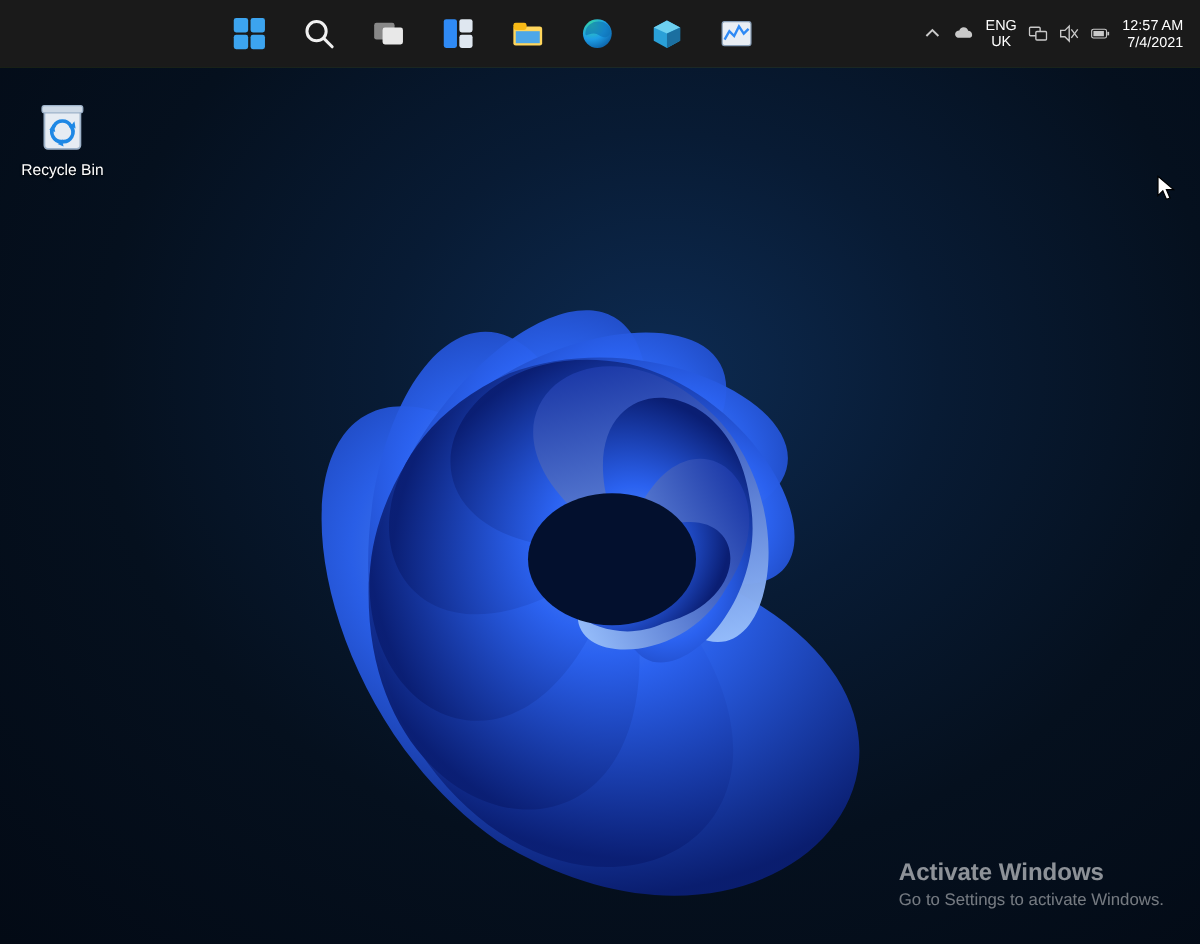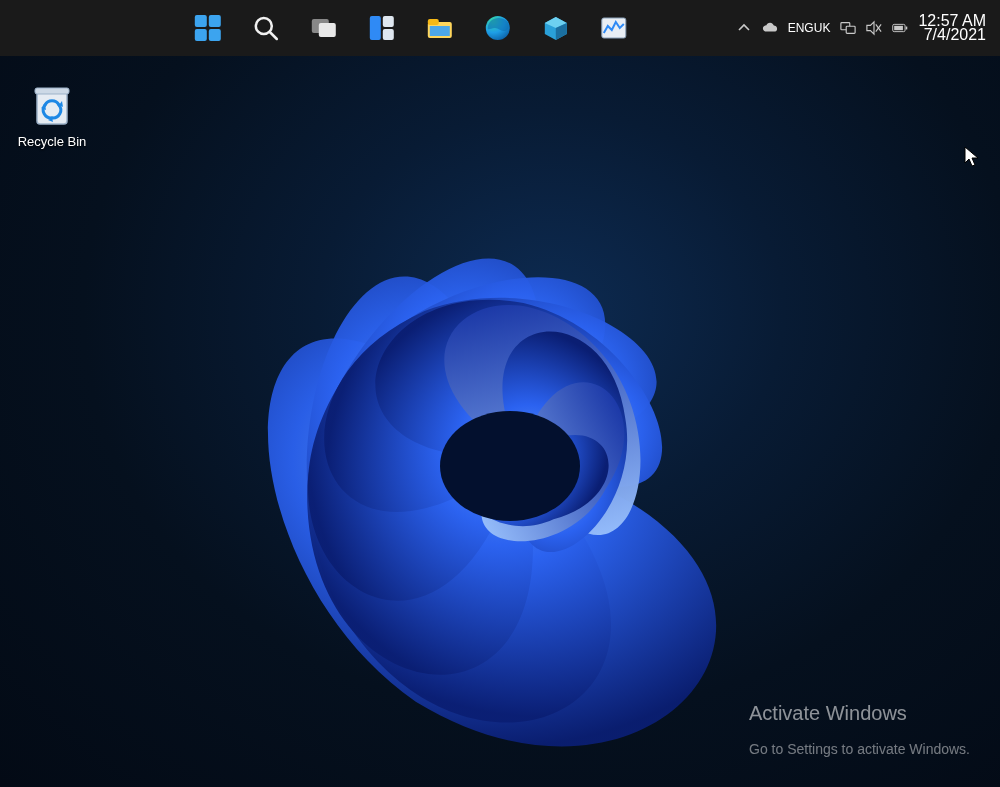--- a/index.html
+++ b/index.html
@@ -4,31 +4,31 @@
 <style>
   html,body{margin:0;padding:0;width:1000px;height:787px;overflow:hidden;font-family:"Segoe UI",Arial,sans-serif;background:#808000;}
   .screen{position:relative;width:1000px;height:787px;}
   
   .taskbar{position:absolute;top:0;left:0;right:0;height:56px;background:#1a1a1a;display:flex;align-items:center;color:#fff;}
   .taskbar-center{position:absolute;left:50%;transform:translateX(-70%);display:flex;align-items:center;gap:18px;}
   .tb-btn{width:40px;height:40px;border-radius:4px;display:flex;align-items:center;justify-content:center;cursor:pointer;}
   .tb-icon{width:28px;height:28px;display:block;}
   .taskbar-right{position:absolute;right:10px;top:0;height:56px;display:flex;align-items:center;gap:10px;font-size:12px;}
   .sys-icon{width:16px;height:16px;display:flex;align-items:center;justify-content:center;opacity:0.9;}
-  .lang{display:flex;flex-direction:row;align-items:center;line-height:13px;font-size:12px;}
-  .clock{display:flex;flex-direction:column;align-items:flex-end;line-height:14px;font-size:16px;padding-right:4px;}
+  .lang{display:flex;flex-direction:column;align-items:center;line-height:13px;font-size:12px;}
+  .clock{display:flex;flex-direction:column;align-items:flex-end;line-height:14px;font-size:12px;padding-right:4px;}
   
   .desktop{position:absolute;top:56px;left:0;right:0;bottom:0;background:radial-gradient(ellipse at 55% 35%, #0d2b52 0%, #081b34 30%, #05101e 60%, #030a15 100%);overflow:hidden;}
   .desktop svg.bloom{position:absolute;inset:0;width:100%;height:100%;}
   .desktop-icon{position:absolute;top:22px;left:10px;width:84px;text-align:center;color:#fff;font-size:13px;cursor:pointer;}
   .desktop-icon .bin{width:50px;height:50px;margin:0 auto 6px;position:relative;}
   .desktop-icon .label{text-shadow:0 1px 2px #000;}
   .watermark{position:absolute;right:30px;bottom:30px;text-align:left;color:rgba(255,255,255,0.45);}
-  .watermark .l1{font-size:20px;font-weight:400;color:rgba(255,255,255,0.55);}
-  .watermark .l2{font-size:14px;margin-top:16px;}
+  .watermark .l1{font-size:20px;font-weight:700;color:rgba(255,255,255,0.55);}
+  .watermark .l2{font-size:14px;margin-top:2px;}
   .cursor{position:absolute;top:90px;right:20px;width:16px;height:22px;}
 </style>
 </head>
 <body>
 
 <div class="screen">
 
   <div class="taskbar">
     <div class="taskbar-center">
 

